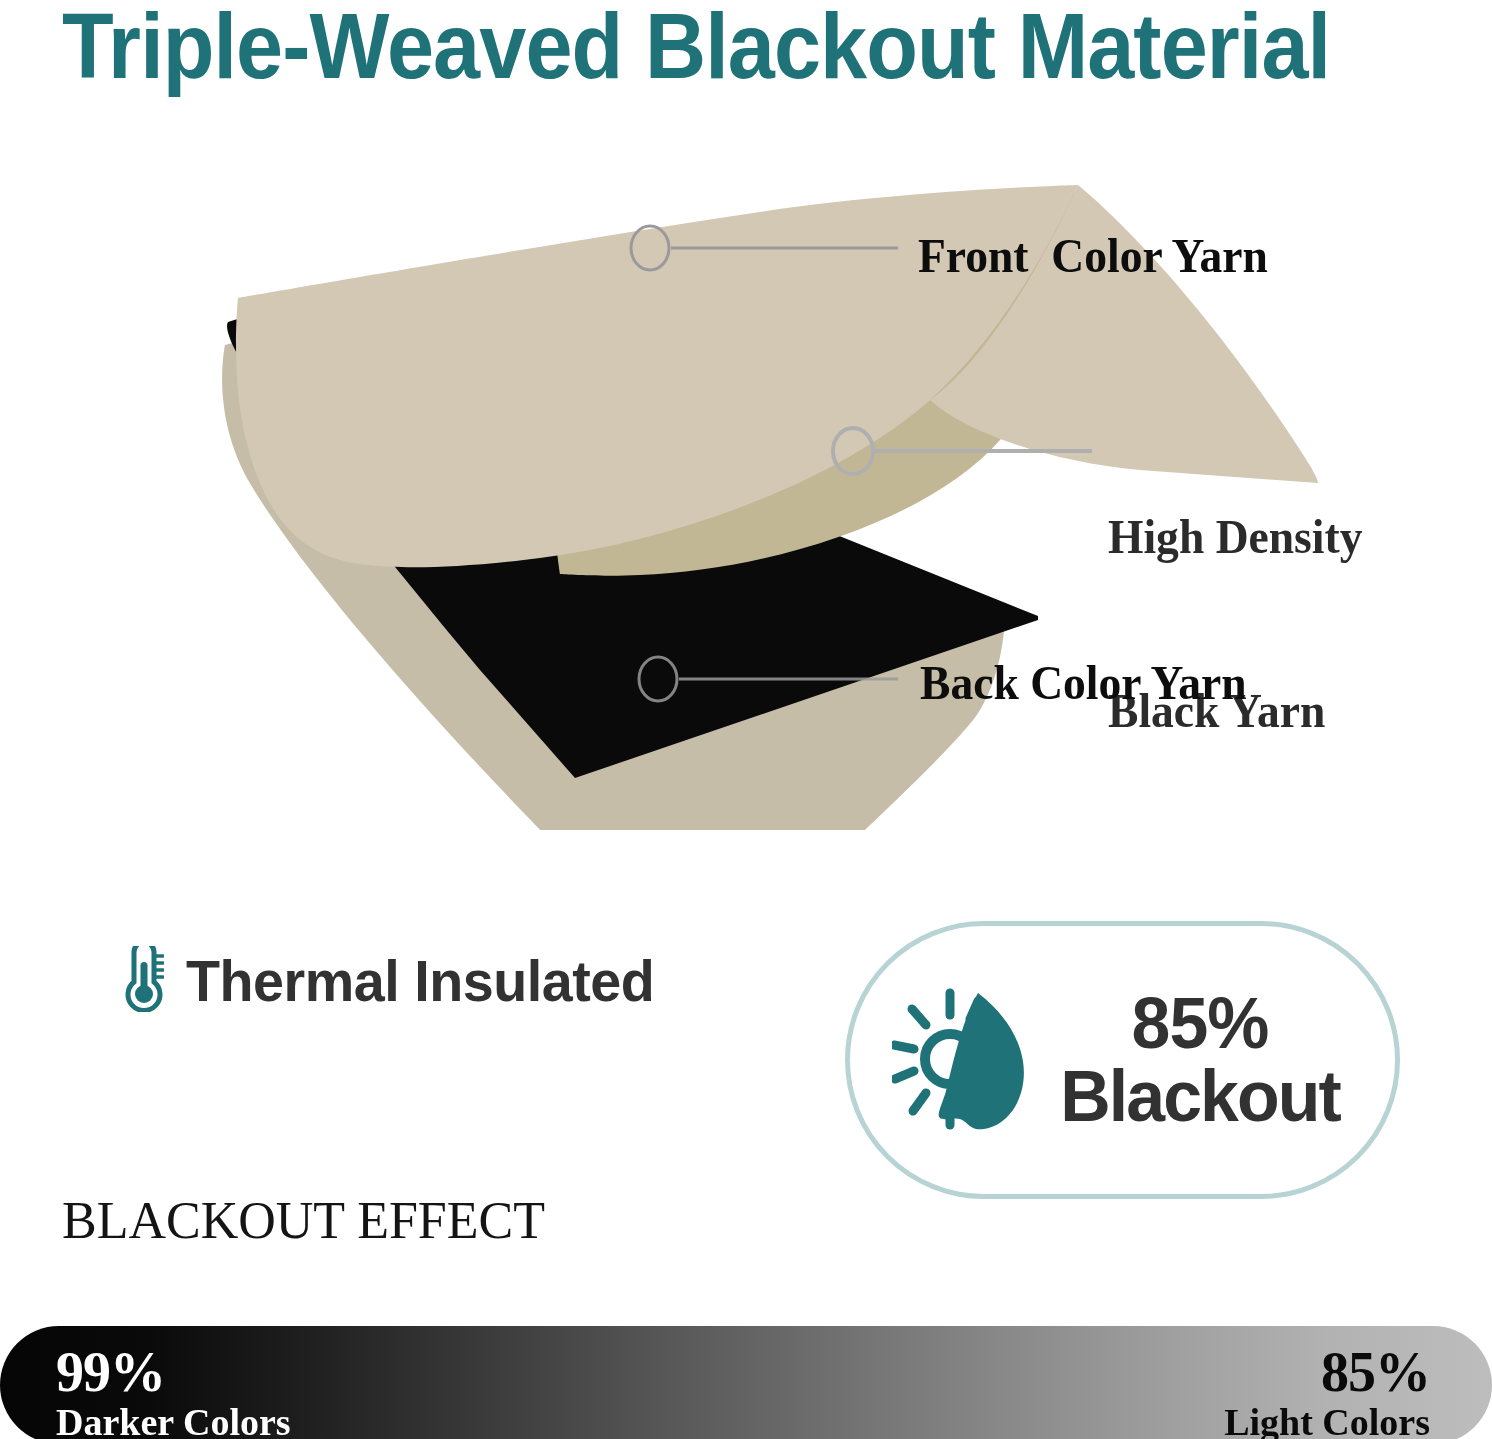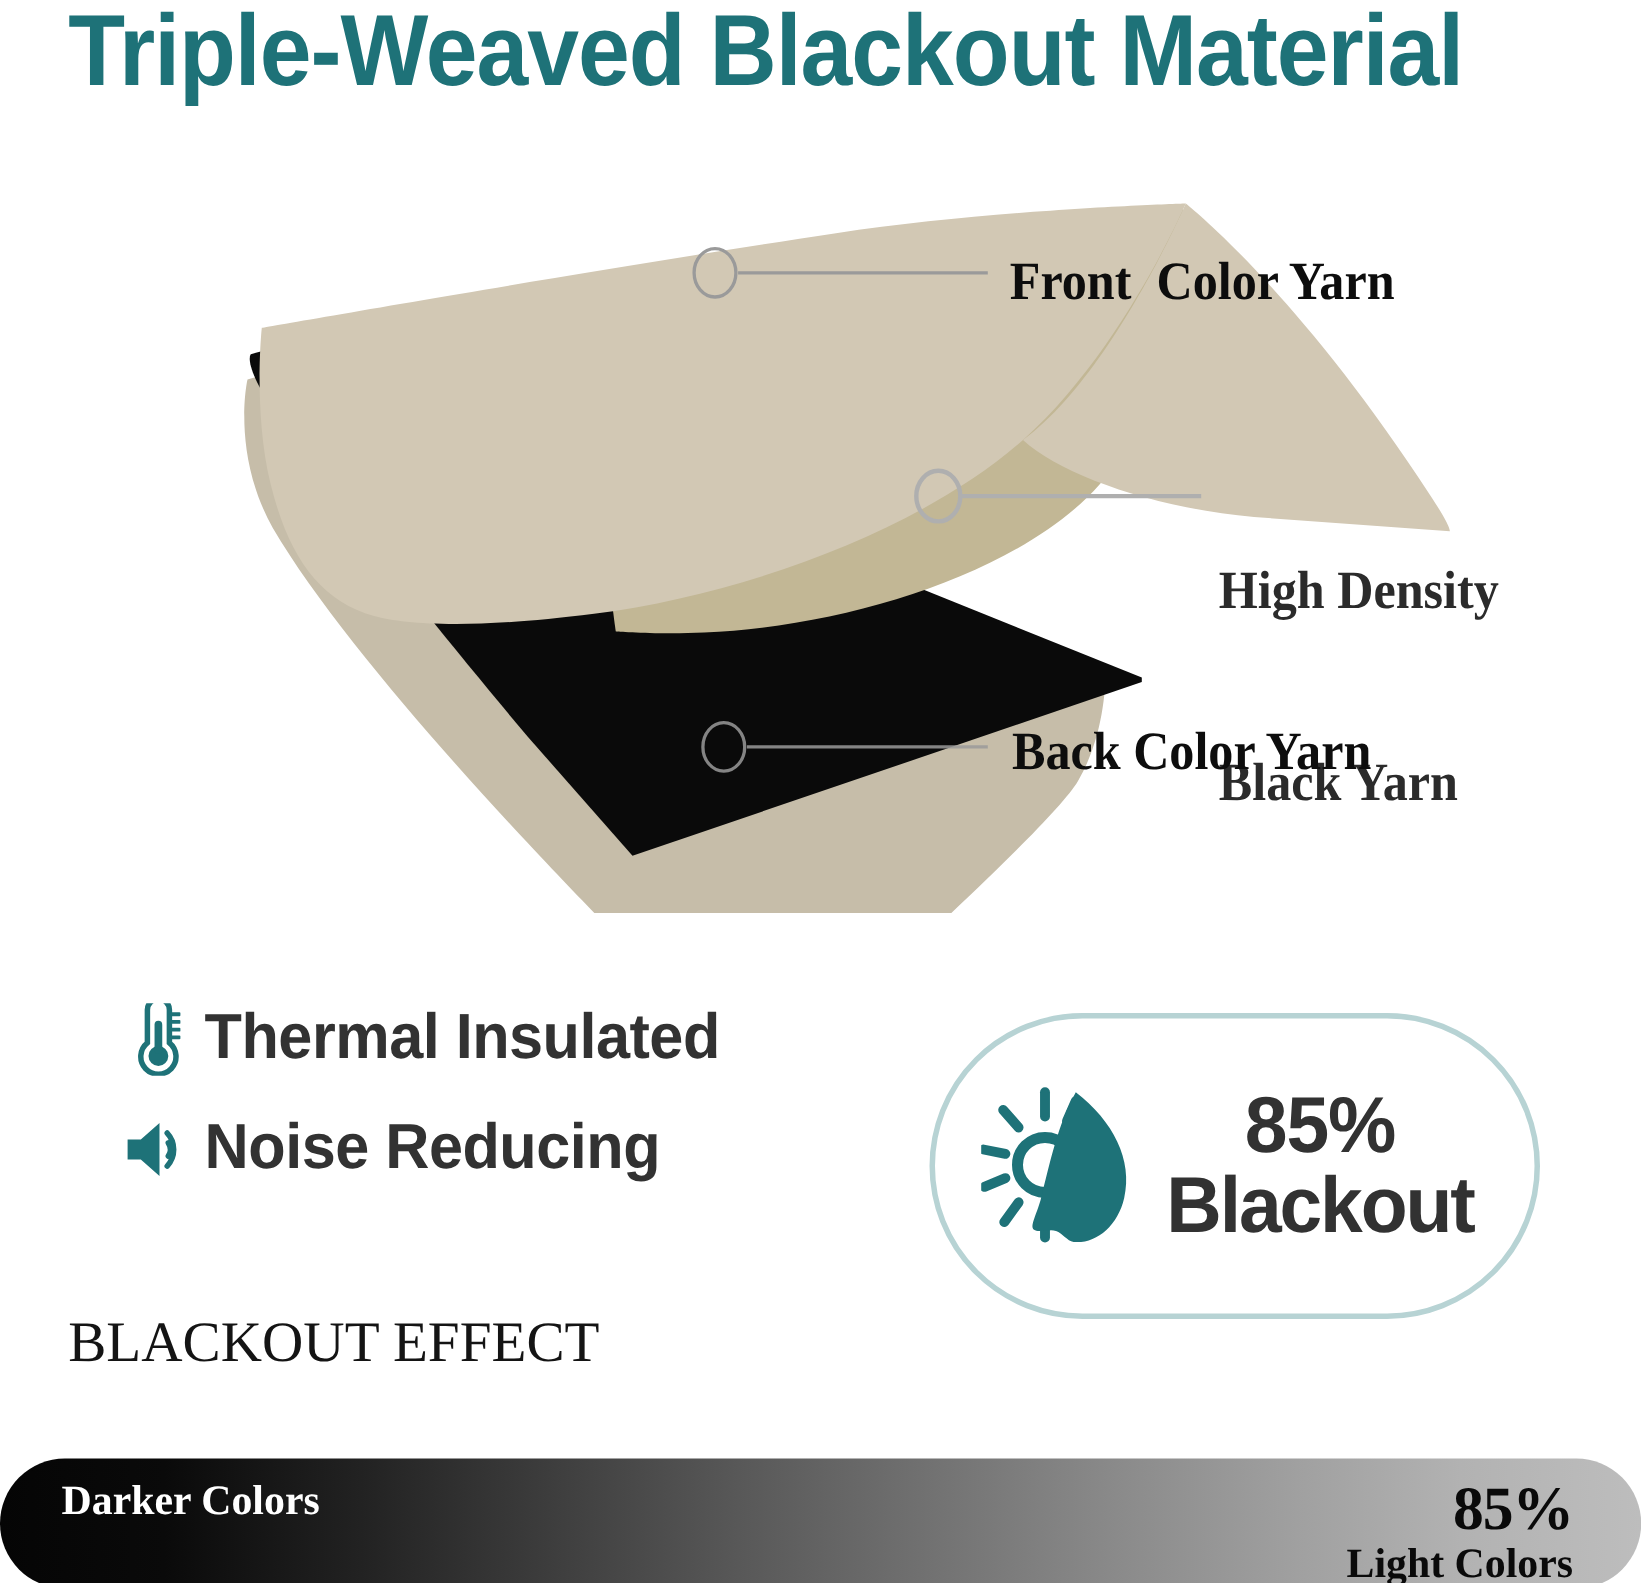--- a/index.html
+++ b/index.html
@@ -79,21 +79,21 @@
 
   
   #features {
     position: absolute;
     left: 112px;
     top: 912px;
     width: 700px;
   }
   .feature-row {
     display: flex;
-    align-items: flex-start;
+    align-items: flex-end;
     height: 100px;
   }
   .feature-icon {
     width: 74px;
     min-width: 74px;
     height: 66px;
     display: flex;
     align-items: center;
     justify-content: flex-start;
     color: #1E7278;
@@ -291,30 +291,20 @@
             <line x1="44" y1="10" x2="51" y2="10"></line>
             <line x1="44" y1="17" x2="51" y2="17"></line>
             <line x1="44" y1="24" x2="51" y2="24"></line>
             <line x1="44" y1="31" x2="51" y2="31"></line>
           </g>
         </svg>
       </span>
       <span class="feature-label">Thermal Insulated</span>
     </div>
 
-    <div class="feature-row">
-      <span class="feature-icon">
-        <svg width="60" height="56" viewBox="0 0 60 56" xmlns="http://www.w3.org/2000/svg">
-          <path d="M4 19 h12 L33 4 v48 L16 37 H4 Z" fill="#1E7278"></path>
-          <path d="M40 13 a22 22 0 0 1 0 30" fill="none" stroke="#1E7278" stroke-width="5" stroke-linecap="round"></path>
-          <path d="M41 22 a11 11 0 0 1 0 12" fill="none" stroke="#1E7278" stroke-width="5" stroke-linecap="round"></path>
-        </svg>
-      </span>
-      <span class="feature-label">Noise Reducing</span>
-    </div>
 
 
   </div>
 
   <div id="badge">
     <span id="badge-icon">
       <svg width="150" height="150" viewBox="0 0 150 150" xmlns="http://www.w3.org/2000/svg">
 
         <g stroke="#1E7278" stroke-width="9" stroke-linecap="round">
           <line x1="58" y1="30" x2="58" y2="8"></line>
@@ -340,20 +330,21 @@
       <div id="badge-pct">85%</div>
       <div id="badge-word">Blackout</div>
     </span>
   </div>
 
   <div id="effect-title">BLACKOUT EFFECT</div>
 
   <div id="gradient-bar"></div>
 
   <div class="bar-block" id="bar-left">
+    <div class="bar-pct">99%</div>
     <div class="bar-sub">Darker Colors</div>
   </div>
 
   <div class="bar-block" id="bar-right">
     <div class="bar-pct">85%</div>
     <div class="bar-sub">Light Colors</div>
   </div>
 
 </div>
 

